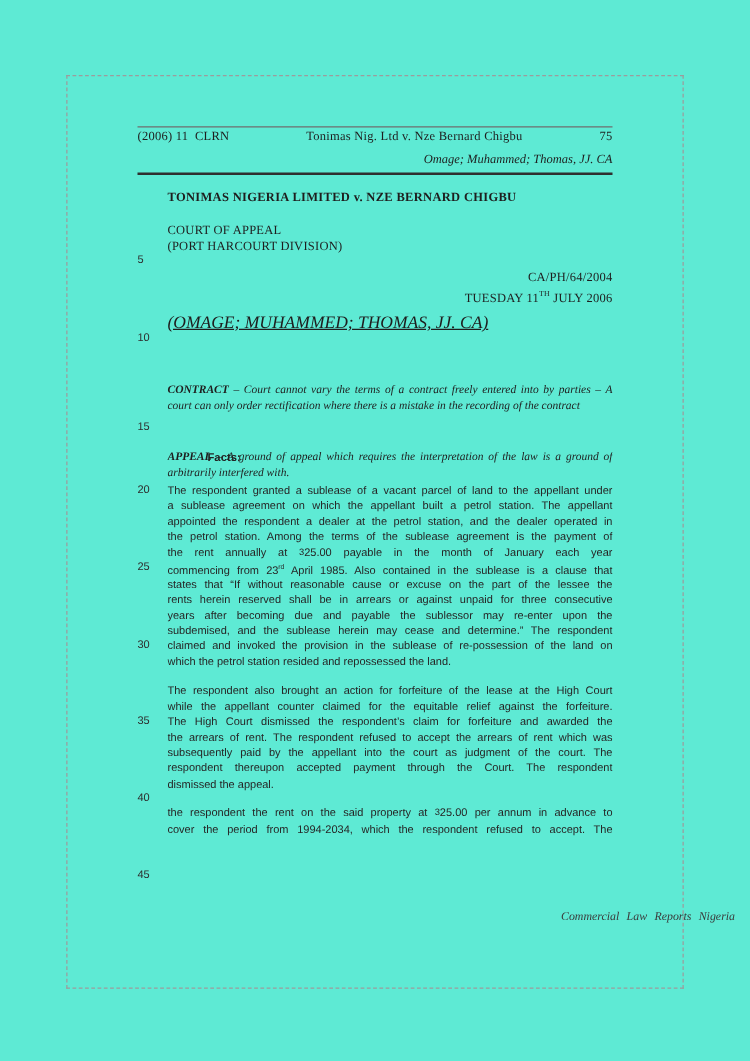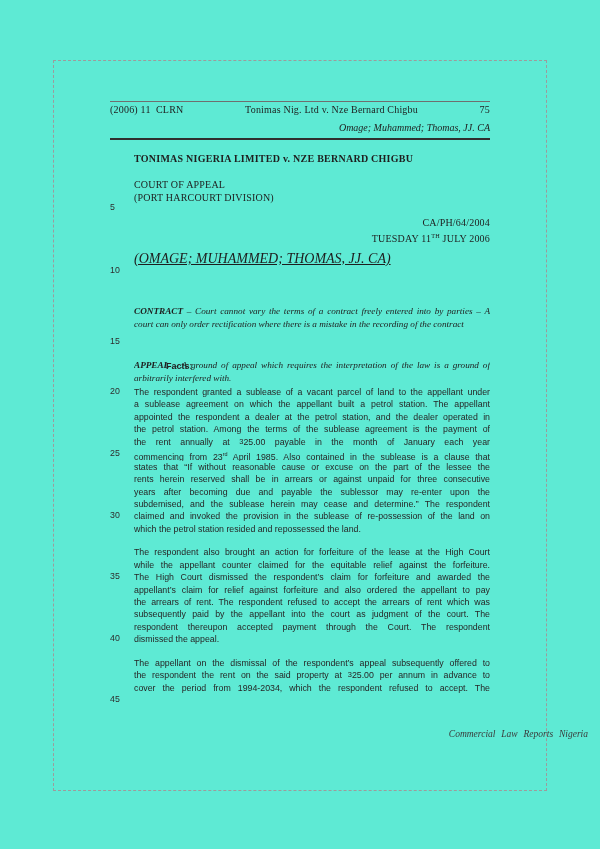--- a/index.html
+++ b/index.html
@@ -94,28 +94,26 @@
         <div class="line"><span>rents herein reserved shall be in arrears or against unpaid for three consecutive</span></div>
         <div class="line"><span>years after becoming due and payable the sublessor may re-enter upon the</span></div>
         <div class="line"><span>subdemised, and the sublease herein may cease and determine.” The respondent</span></div>
         <div class="line"><span>claimed and invoked the provision in the sublease of re-possession of the land on</span></div>
         <div class="line last"><span>which the petrol station resided and repossessed the land.</span></div>
       </div>
       <div class="body-para">
         <div class="line"><span>The respondent also brought an action for forfeiture of the lease at the High Court</span></div>
         <div class="line"><span>while the appellant counter claimed for the equitable relief against the forfeiture.</span></div>
         <div class="line"><span>The High Court dismissed the respondent’s claim for forfeiture and awarded the</span></div>
-        <div class="line"><span>appellant’s claim for relief against forfeiture and also ordered the appellant to pay</span></div>
         <div class="line"><span>the arrears of rent. The respondent refused to accept the arrears of rent which was</span></div>
         <div class="line"><span>subsequently paid by the appellant into the court as judgment of the court. The</span></div>
         <div class="line"><span>respondent thereupon accepted payment through the Court. The respondent</span></div>
         <div class="line last"><span>dismissed the appeal.</span></div>
       </div>
       <div class="body-para">
-        <div class="line"><span>The appellant on the dismissal of the respondent’s appeal subsequently offered to</span></div>
         <div class="line"><span>the respondent the rent on the said property at </span><span class="sm">3</span><span>25.00 per annum in advance to</span></div>
         <div class="line"><span>cover the period from 1994-2034, which the respondent refused to accept. The</span></div>
       </div>
     </div>
 
   <div class="gutter" id="gutter">
       <div class="lnum" style="top: 202px;">5</div>
       <div class="lnum" style="top: 265px;">10</div>
       <div class="lnum" style="top: 325px; margin-top: 11px;">15</div>
       <div class="lnum" style="top: 386px;">20</div>

